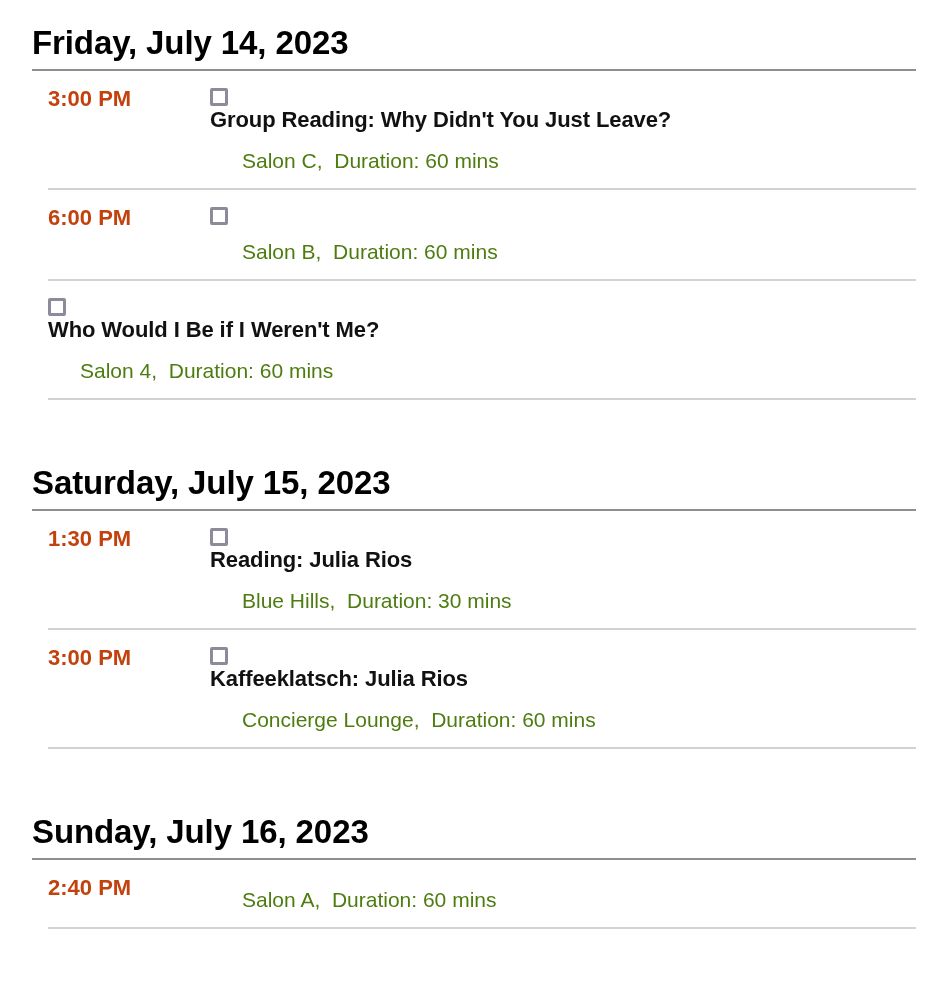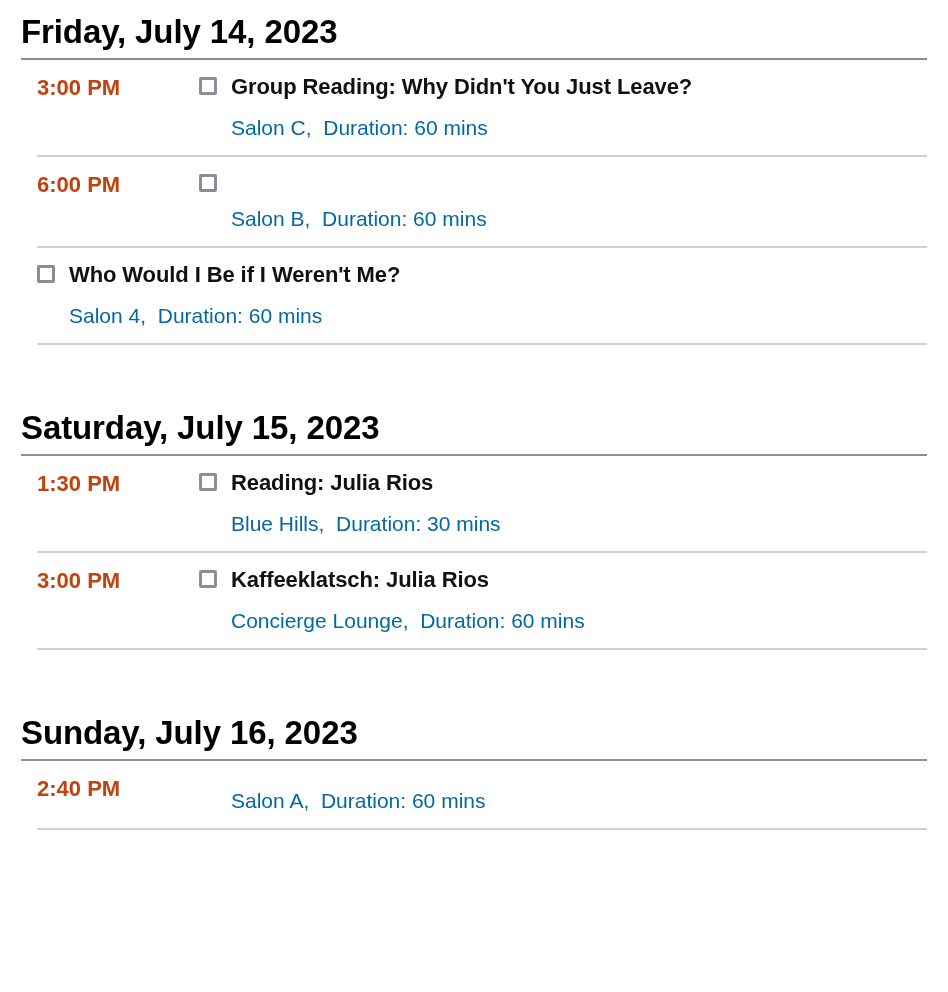--- a/index.html
+++ b/index.html
@@ -9,21 +9,21 @@
   }
   body {
     width: 948px;
     height: 992px;
     font-family: "Liberation Sans", "DejaVu Sans", sans-serif;
     -webkit-font-smoothing: antialiased;
     overflow: hidden;
   }
 
   #schedule {
-    padding: 5px;
+    padding: 16px;
   }
 
   
   .day-group {
     margin: 0;
   }
   .day-group + .day-group {
     margin-top: 56px;
   }
 
@@ -61,20 +61,21 @@
   }
 
   .event-body {
     flex: 1 1 auto;
     min-width: 0;
   }
 
   .event-title-line {
     display: flex;
     align-items: flex-start;
+    flex-direction: column;
   }
 
   .event-checkbox {
     flex: 0 0 auto;
     width: 18px;
     height: 18px;
     box-sizing: border-box;
     border: 3px solid #8b8b99;
     border-radius: 2px;
     background: #ffffff;
@@ -86,21 +87,21 @@
     font-size: 22px;
     font-weight: bold;
     color: #111111;
     line-height: 1.25;
     letter-spacing: -0.1px;
   }
 
   .event-meta {
     font-size: 21px;
     font-weight: normal;
-    color: #0369a1;
+    color: #4d7c0f;
     line-height: 1.25;
     margin-top: 14px;
     padding-left: 32px;
     white-space: pre;
   }
 </style>
 </head>
 <body>
 
 <div id="schedule">

